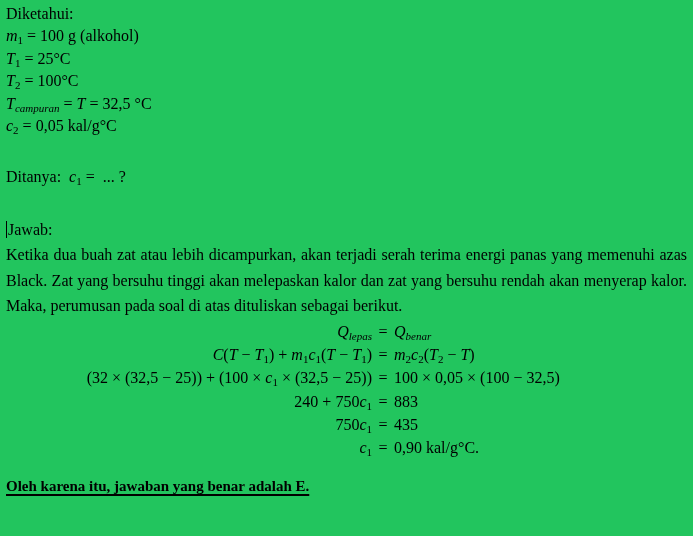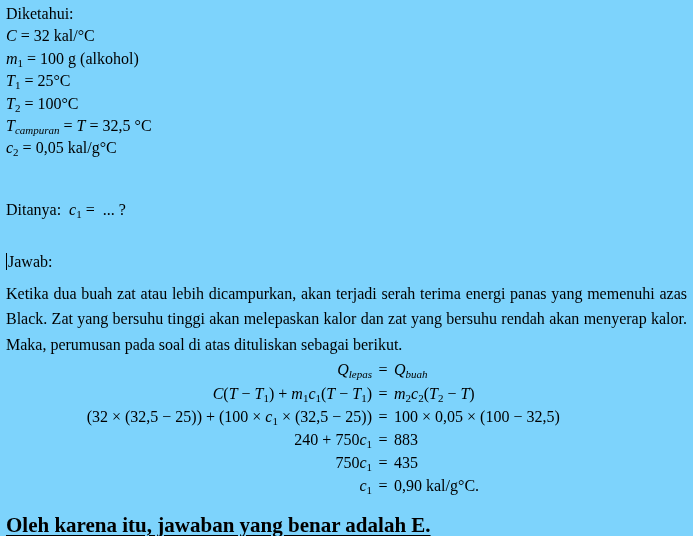--- a/index.html
+++ b/index.html
@@ -1,97 +1,96 @@
 <!DOCTYPE html>
 <html><head>
 <meta charset="utf-8">
 <style>
   * { margin: 0; padding: 0; box-sizing: border-box; }
   html, body { background: #ffffff; }
   .page {
     position: relative;
     width: 693px;
     height: 536px;
-    background: #7dd3fc;
+    background: #22c55e;
     color: #000000;
     font-family: "Liberation Serif", serif;
     font-size: 16px;
     padding: 3px 6px 0 6px;
     overflow: hidden;
   }
   .line { line-height: 22.4px; }
   .math { white-space: pre-wrap; }
   .math i { font-style: italic; }
   sub {
     font-size: 11px;
     line-height: 0;
     vertical-align: -3px;
     font-style: inherit;
   }
-  .question { margin-top: 39px; }
+  .question { margin-top: 29px; }
   .answer-heading { margin-top: 30px; line-height: 22.4px; }
   .caret {
     display: inline-block;
     width: 1px;
     height: 17px;
     background: #000000;
     vertical-align: -3px;
     margin-right: 1px;
   }
   .paragraph {
-    margin-top: 7px;
+    margin-top: 1px;
     text-align: justify;
     line-height: 25.6px;
   }
   .equations {
     display: grid;
     grid-template-columns: 366px 22px auto;
     line-height: 23.2px;
     margin-top: 1px;
   }
   .eq-lhs { text-align: right; }
   .eq-sign { text-align: center; }
   .eq-rhs { text-align: left; }
   .conclusion {
     margin-top: 15px;
     font-weight: bold;
-    font-size: 21px;
+    font-size: 15px;
     line-height: 24px;
   }
   .conclusion-text {
     text-decoration: underline;
     text-decoration-thickness: 2px;
     text-underline-offset: 3px;
   }
 </style>
 </head>
 <body>
 
 <div class="page">
 
   <div class="given-section">
     <div class="line">Diketahui:</div>
-    <div class="line math"><i>C</i> = 32 kal/°C</div>
     <div class="line math"><i>m</i><sub>1</sub> = 100 g (alkohol)</div>
     <div class="line math"><i>T</i><sub>1</sub> = 25°C</div>
     <div class="line math"><i>T</i><sub>2</sub> = 100°C</div>
     <div class="line math"><i>T</i><sub><i>campuran</i></sub> = <i>T</i> = 32,5 °C</div>
     <div class="line math"><i>c</i><sub>2</sub> = 0,05 kal/g°C</div>
   </div>
 
   <div class="line math question">Ditanya:  <i>c</i><sub>1</sub> =  ... ?</div>
 
   <div class="answer-heading"><span class="caret"></span><span>Jawab:</span></div>
 
   <p class="paragraph">Ketika dua buah zat atau lebih dicampurkan, akan terjadi serah terima energi panas yang memenuhi azas Black. Zat yang bersuhu tinggi akan melepaskan kalor dan zat yang bersuhu rendah akan menyerap kalor. Maka, perumusan pada soal di atas dituliskan sebagai berikut.</p>
 
   <div class="equations">
     <div class="eq-lhs math"><i>Q</i><sub><i>lepas</i></sub></div>
     <div class="eq-sign">=</div>
-    <div class="eq-rhs math"><i>Q</i><sub><i>buah</i></sub></div>
+    <div class="eq-rhs math"><i>Q</i><sub><i>benar</i></sub></div>
 
     <div class="eq-lhs math"><i>C</i>(<i>T</i> − <i>T</i><sub>1</sub>) + <i>m</i><sub>1</sub><i>c</i><sub>1</sub>(<i>T</i> − <i>T</i><sub>1</sub>)</div>
     <div class="eq-sign">=</div>
     <div class="eq-rhs math"><i>m</i><sub>2</sub><i>c</i><sub>2</sub>(<i>T</i><sub>2</sub> − <i>T</i>)</div>
 
     <div class="eq-lhs math">(32 × (32,5 − 25)) + (100 × <i>c</i><sub>1</sub> × (32,5 − 25))</div>
     <div class="eq-sign">=</div>
     <div class="eq-rhs math">100 × 0,05 × (100 − 32,5)</div>
 
     <div class="eq-lhs math">240 + 750<i>c</i><sub>1</sub></div>

